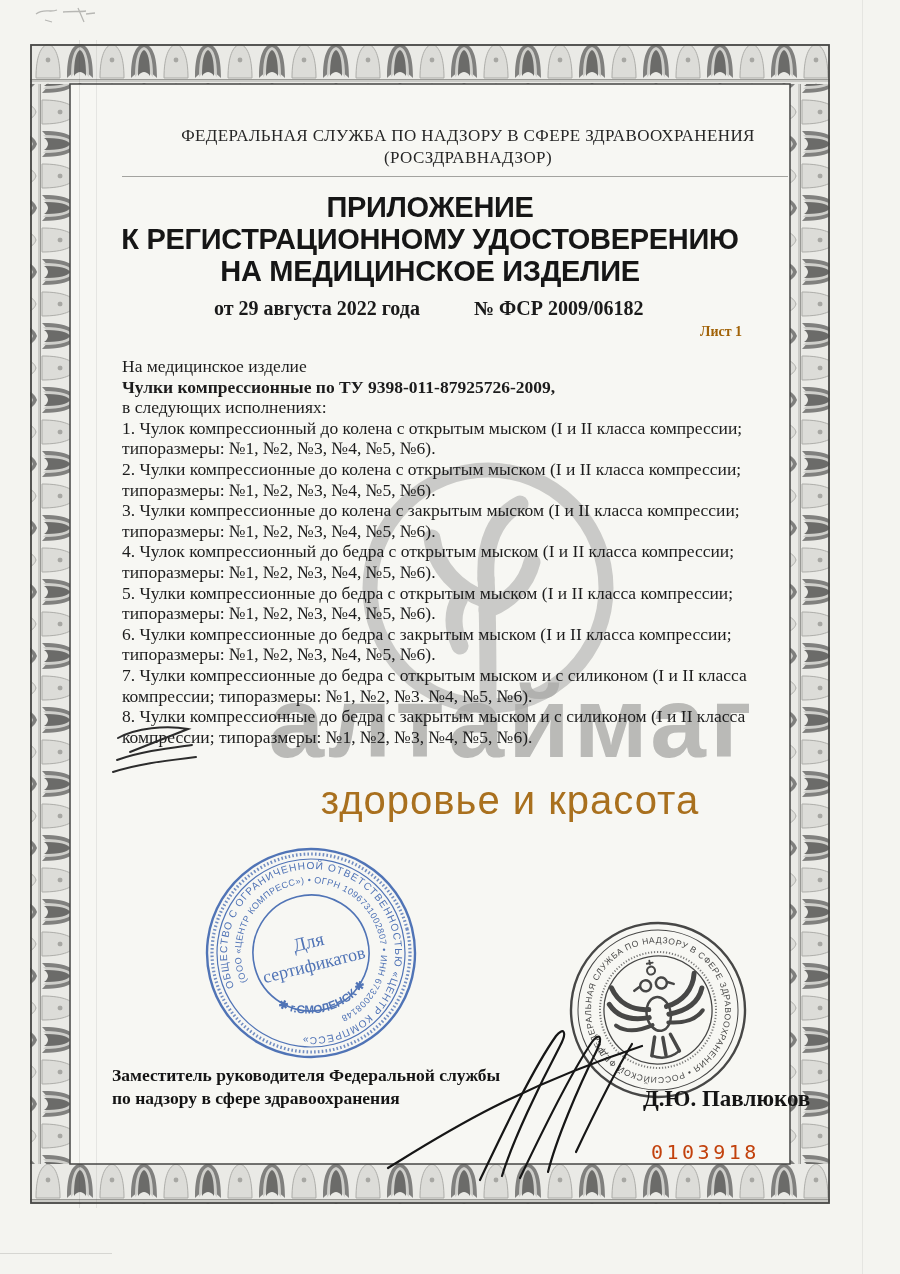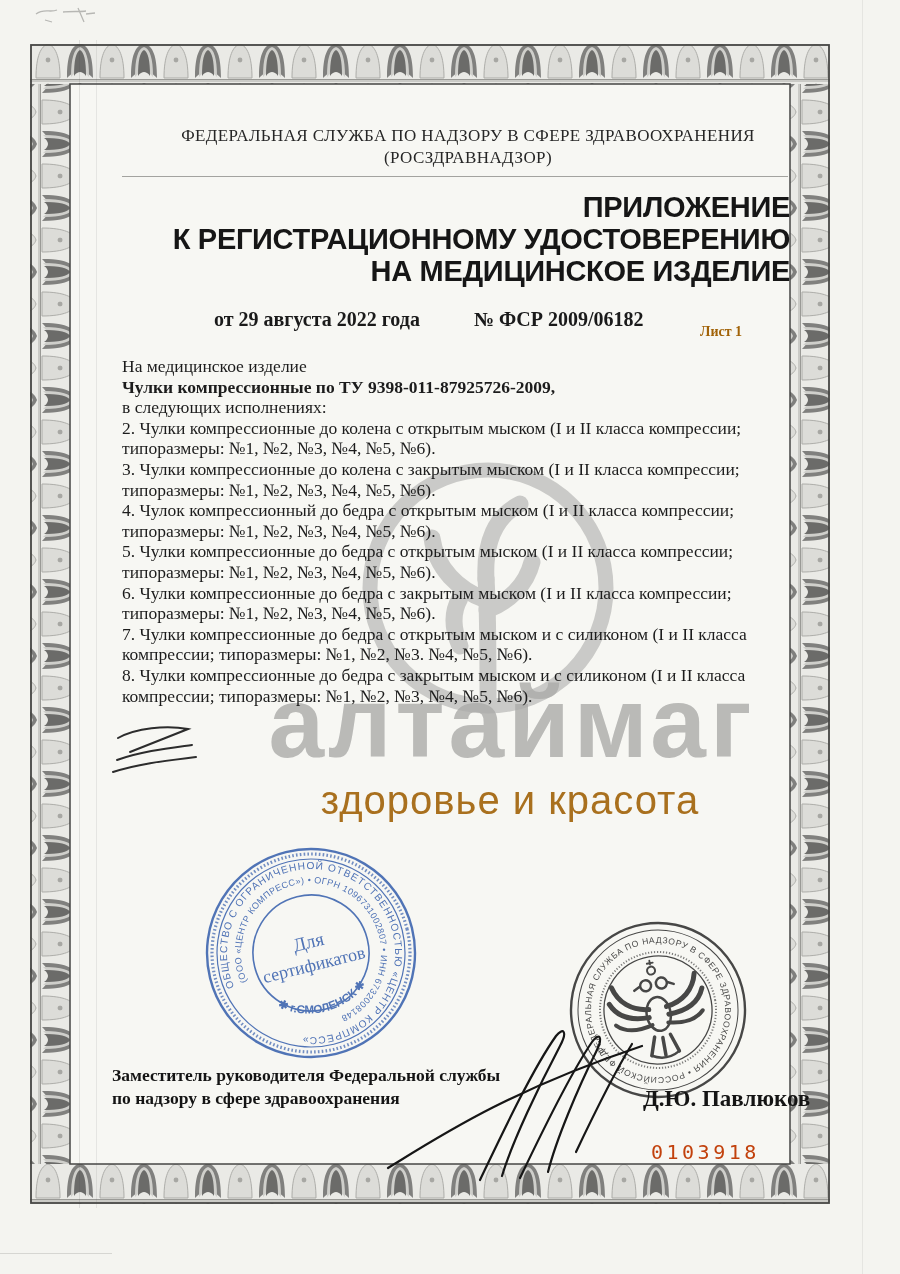--- a/index.html
+++ b/index.html
@@ -14,26 +14,26 @@
   
   .authority{
     left:70px;top:125px;width:796px;text-align:center;
     font-size:17px;line-height:22px;letter-spacing:.4px;color:#262626;
   }
   .rule{
     left:122px;top:176px;width:666px;height:0;
     border-top:1.5px solid #8d8d89;opacity:.8;
   }
   .title{
-    left:70px;top:191px;width:720px;text-align:right;
+    left:70px;top:191px;width:720px;text-align:center;
     font-family:"Liberation Sans", sans-serif;font-weight:bold;
     font-size:29px;line-height:32px;color:#161616;letter-spacing:-.3px;
   }
   .metaRow{left:0;top:297px;width:857px;height:26px;
-    font-weight:bold;font-size:20px;color:#1a1a1a;margin-top:11px;}
+    font-weight:bold;font-size:20px;color:#1a1a1a;}
   .metaDate{position:absolute;left:214px;top:0;}
   .metaNum{position:absolute;left:474px;top:0;text-align:center;}
   .sheet{left:700px;top:324px;font-weight:bold;font-size:14px;color:#a16207;}
   
   .bodyText{
     left:122px;top:356px;width:658px;z-index:2;
     font-size:17.5px;line-height:20.6px;color:#1c1c1c;
   }
   .bodyText p{margin:0;padding:0;}
   .bodyText p.b{font-weight:bold;}
@@ -147,20 +147,21 @@
     </g>
   </svg>
   <div class="abs wmBrand wm">алтаймаг</div>
   <div class="abs wmTagline wm">здоровье и красота</div>
 
   <div class="abs bodyText">
     <p>На медицинское изделие</p>
     <p class="b">Чулки компрессионные по ТУ 9398-011-87925726-2009,</p>
     <p>в следующих исполнениях:</p>
     <div>
+        <p>1. Чулок компрессионный до колена с открытым мыском (I и II класса компрессии; типоразмеры: №1, №2, №3, №4, №5, №6).</p>
         <p>2. Чулки компрессионные до колена с открытым мыском (I и II класса компрессии; типоразмеры: №1, №2, №3, №4, №5, №6).</p>
         <p>3. Чулки компрессионные до колена с закрытым мыском (I и II класса компрессии; типоразмеры: №1, №2, №3, №4, №5, №6).</p>
         <p>4. Чулок компрессионный до бедра с открытым мыском (I и II класса компрессии; типоразмеры: №1, №2, №3, №4, №5, №6).</p>
         <p>5. Чулки компрессионные до бедра с открытым мыском (I и II класса компрессии; типоразмеры: №1, №2, №3, №4, №5, №6).</p>
         <p>6. Чулки компрессионные до бедра с закрытым мыском (I и II класса компрессии; типоразмеры: №1, №2, №3, №4, №5, №6).</p>
         <p>7. Чулки компрессионные до бедра с открытым мыском и с силиконом (I и II класса компрессии; типоразмеры: №1, №2, №3. №4, №5, №6).</p>
         <p>8. Чулки компрессионные до бедра с закрытым мыском и с силиконом (I и II класса компрессии; типоразмеры: №1, №2, №3, №4, №5, №6).</p>
       </div>
   </div>
 

